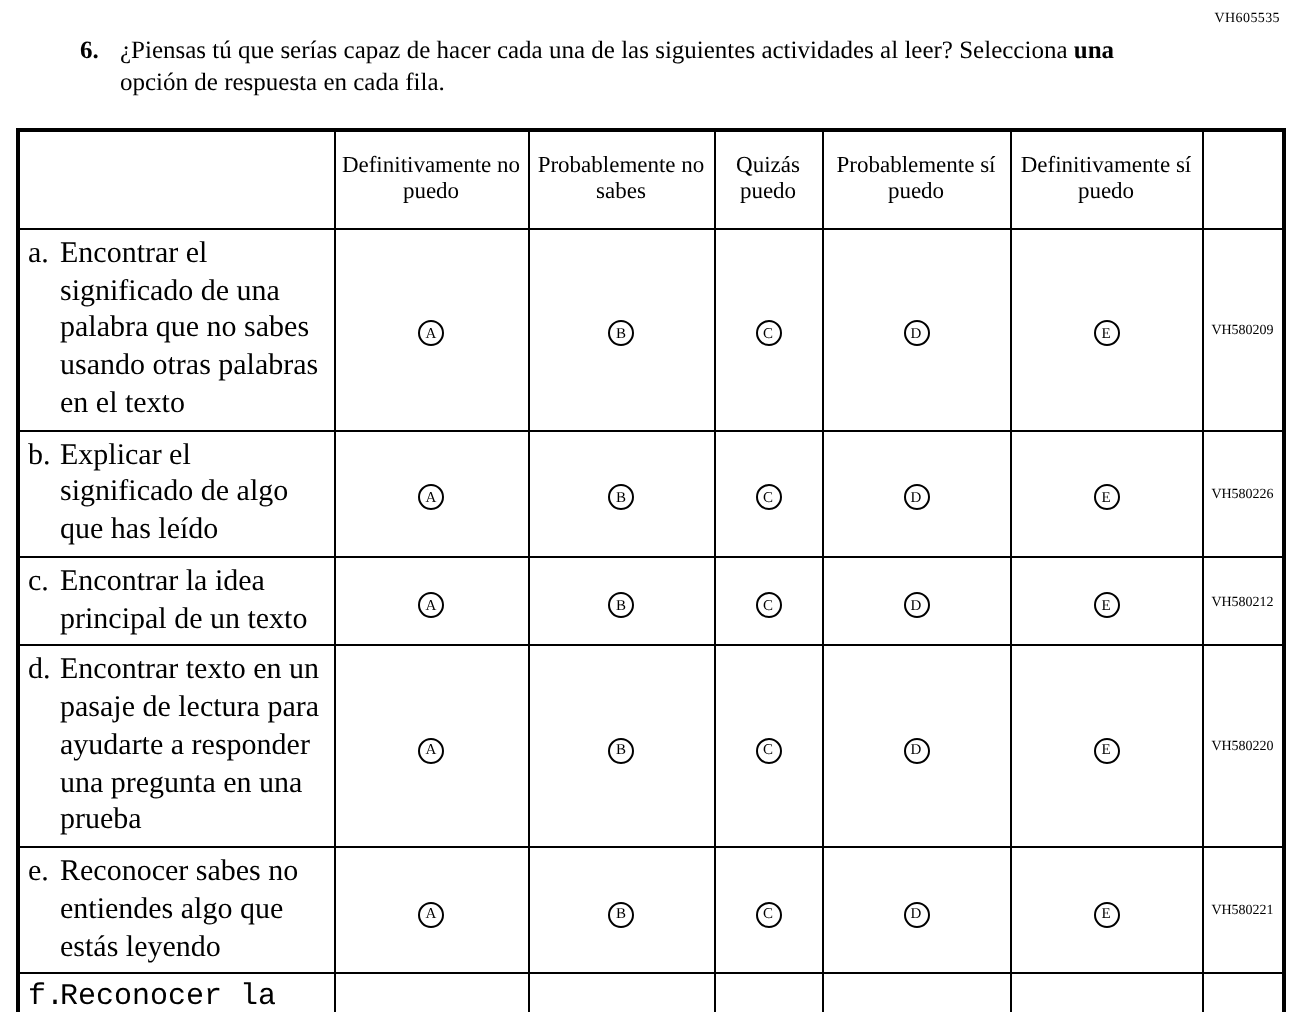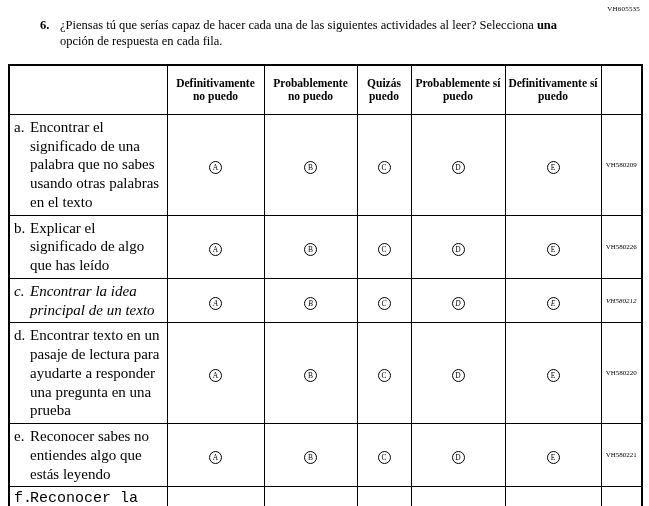--- a/index.html
+++ b/index.html
@@ -40,21 +40,21 @@
   col.c-label { width:158px; }
   col.c-o1 { width:97px; }
   col.c-o2 { width:93px; }
   col.c-o3 { width:54px; }
   col.c-o4 { width:94px; }
   col.c-o5 { width:96px; }
   col.c-code { width:41px; }
 
   thead th {
     font-size:11.5px;
-    font-weight:bold;
+    font-weight:normal;
     text-align:center;
     vertical-align:middle;
     padding:11px 2px;
     line-height:1.15;
     height:36px;
     margin-left:44px;
   }
   td.label-cell {
     font-size:15px;
     line-height:1.25;
@@ -84,21 +84,21 @@
   .bletter { font-size:7.5px; line-height:1; }
   td.code-cell {
     font-size:7px;
     text-align:center;
     vertical-align:middle;
     padding:0 1px;
     margin-top:48px;
   }
   tr.r-a { height:86px; }
   tr.r-b { height:34px; }
-  tr.r-c { height:32px;font-style:italic; }
+  tr.r-c { height:32px; }
   tr.r-d { height:90px; }
   tr.r-e { height:56px; }
   tr.r-f { height:84px;font-family:Liberation Mono, monospace; }
 </style>
 </head>
 <body>
 
 <div class="page-code">VH605535</div>
 
 <div class="question">
@@ -113,21 +113,21 @@
       <col class="c-o2">
       <col class="c-o3">
       <col class="c-o4">
       <col class="c-o5">
       <col class="c-code">
   </colgroup>
   <thead>
     <tr>
       <th></th>
       <th>Definitivamente no puedo</th>
-      <th>Probablemente no puedo</th>
+      <th>Probablemente no sabes</th>
       <th>Quizás puedo</th>
       <th>Probablemente sí puedo</th>
       <th>Definitivamente sí puedo</th>
       <th></th>
     </tr>
   </thead>
   <tbody>
     <tr class="r-a">
       <td class="label-cell"><span class="row-letter">a.</span><span>Encontrar el significado de una palabra que no sabes usando otras palabras en el texto</span></td>
       <td class="opt"><span class="bubble">

